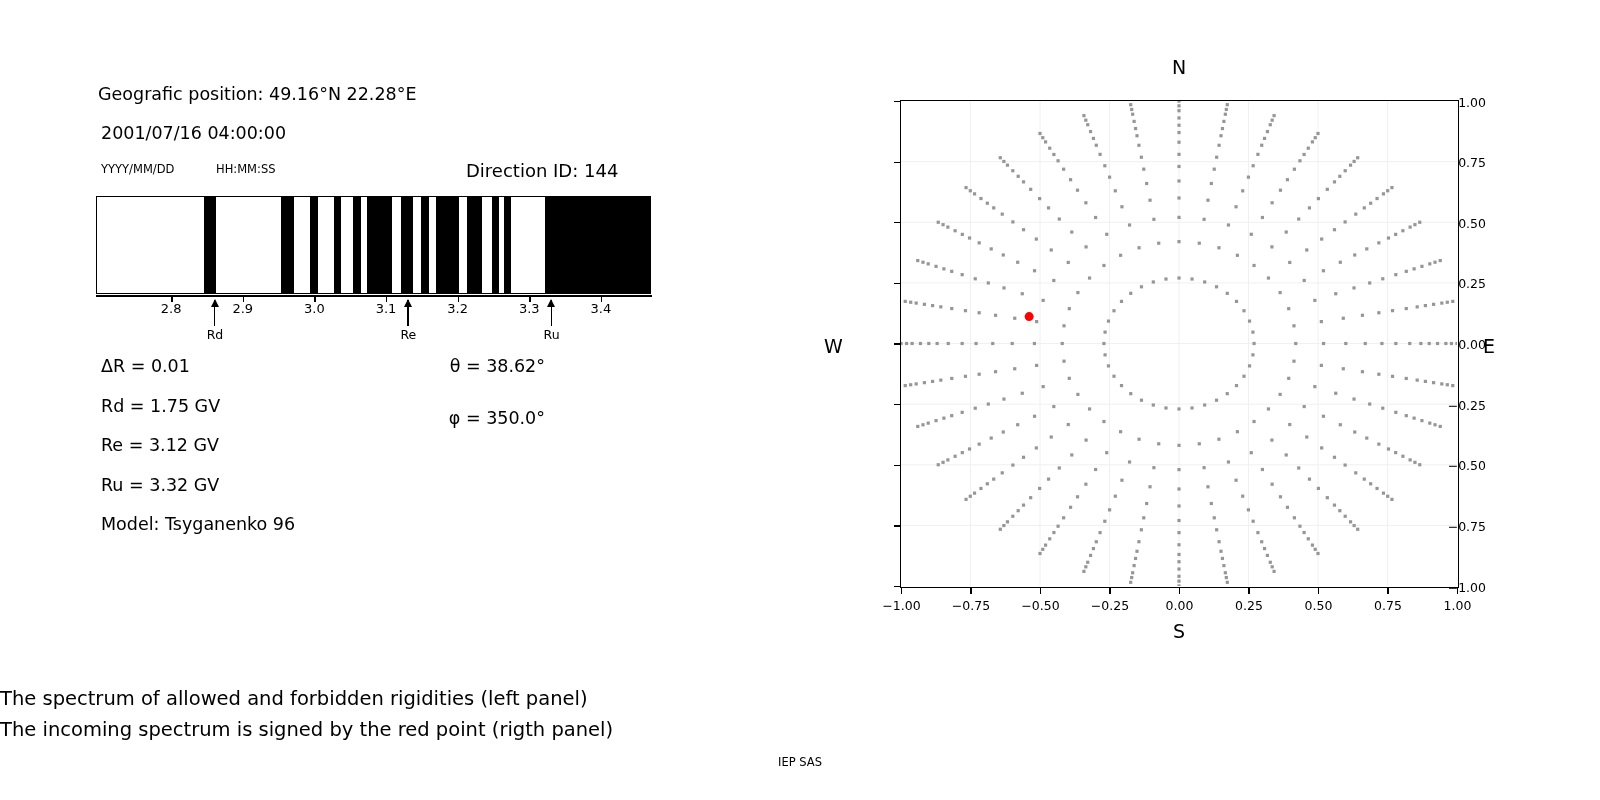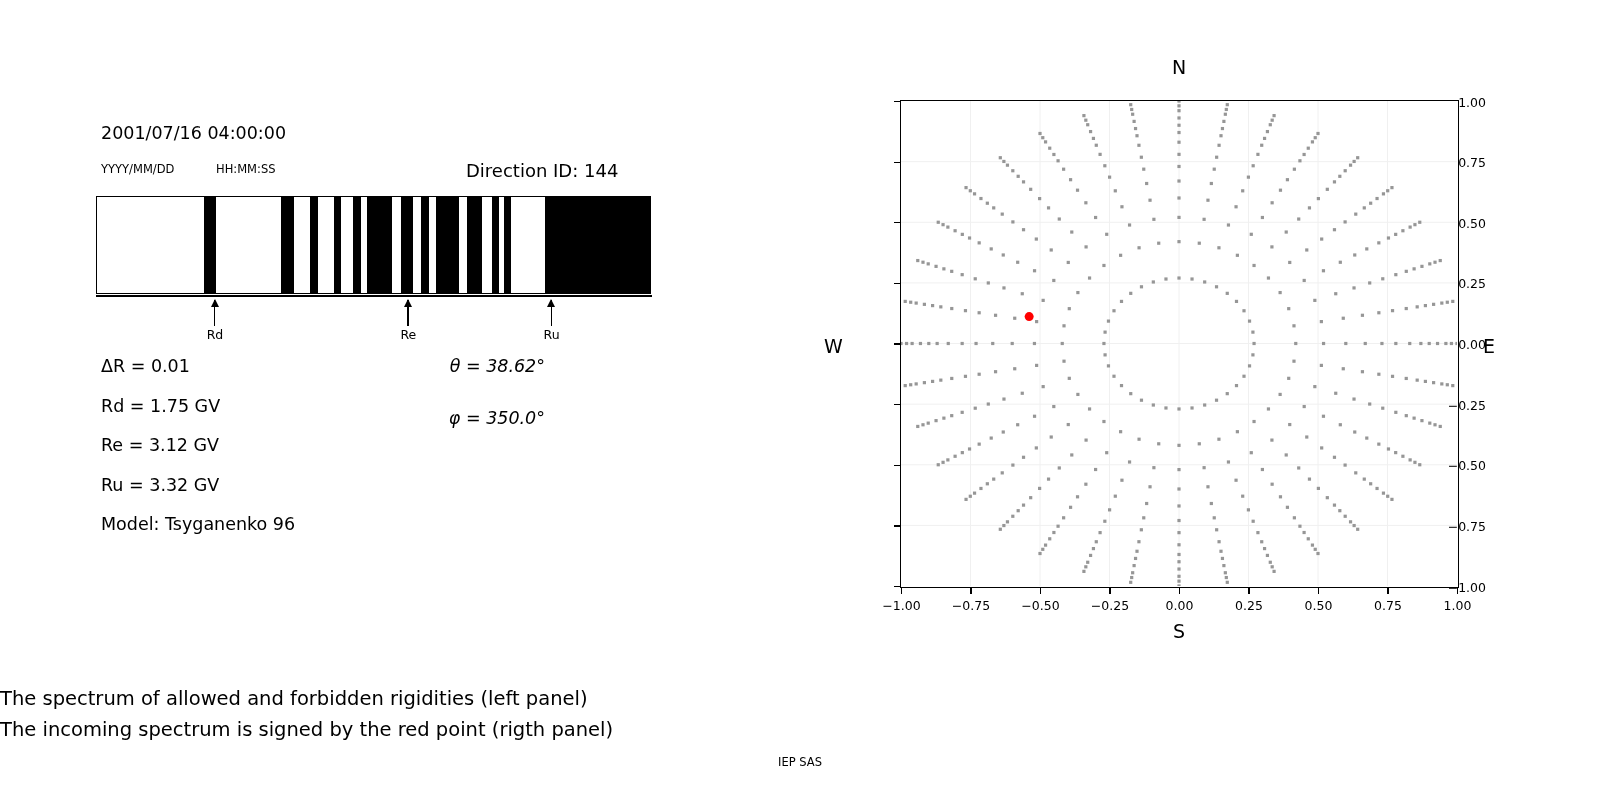--- a/index.html
+++ b/index.html
@@ -63,21 +63,21 @@
     border-bottom:8px solid #000;
   }
   .marker-arrow .mlabel {
     position:absolute; top:27px; left:1px; font-size:12.5px;
     transform:translateX(-50%); white-space:nowrap;
   }
 
   
   .stat { position:absolute; font-size:17.5px; white-space:nowrap; }
   .stat-l { left:101px; }
-  .stat-r { right:215px;font-style:italic; }
+  .stat-r { right:215px; }
 
   
   #right-panel { left:790px; top:0; width:810px; height:660px; }
   #plot-frame {
     position:absolute;
     left:110px;  
     top:100px;
     width:559px;
     height:488px;
     border:1.5px solid #000000;
@@ -113,20 +113,21 @@
   #footer {
     position:absolute; width:100%; text-align:center;
     top:755px; font-size:11.5px;
   }
 </style>
 </head>
 <body>
 
 <div class="abs" id="left-panel">
 
+  <div class="abs hdr-geo">Geografic position: 49.16°N 22.28°E</div>
 
   <div class="abs hdr-date">2001/07/16 04:00:00</div>
 
   <div class="abs hdr-fmt1">YYYY/MM/DD</div>
   <div class="abs hdr-fmt2">HH:MM:SS</div>
 
   <div class="abs hdr-dirid">Direction ID: 144</div>
 
   <div id="barcode-wrap" class="abs">
     <div id="barcode">
@@ -140,20 +141,36 @@
         <div class="bar" style="left: 323.69px; width: 7.87742px;"></div>
         <div class="bar" style="left: 338.729px; width: 23.6323px;"></div>
         <div class="bar" style="left: 369.523px; width: 15.0387px;"></div>
         <div class="bar" style="left: 394.587px; width: 7.16129px;"></div>
         <div class="bar" style="left: 406.761px; width: 7.16129px;"></div>
         <div class="bar" style="left: 447.581px; width: 107.419px;"></div>
       </div>
   </div>
 
   <div class="abs" id="axis-line"></div>
+  <div class="abs" id="axis-ticks" style="left:0;top:0;width:760px;height:360px;">
+      <div class="tick" style="left: 171.194px;"></div>
+      <div class="tlabel" style="left: 171.194px;">2.8</div>
+      <div class="tick" style="left: 242.806px;"></div>
+      <div class="tlabel" style="left: 242.806px;">2.9</div>
+      <div class="tick" style="left: 314.419px;"></div>
+      <div class="tlabel" style="left: 314.419px;">3.0</div>
+      <div class="tick" style="left: 386.032px;"></div>
+      <div class="tlabel" style="left: 386.032px;">3.1</div>
+      <div class="tick" style="left: 457.645px;"></div>
+      <div class="tlabel" style="left: 457.645px;">3.2</div>
+      <div class="tick" style="left: 529.258px;"></div>
+      <div class="tlabel" style="left: 529.258px;">3.3</div>
+      <div class="tick" style="left: 600.871px;"></div>
+      <div class="tlabel" style="left: 600.871px;">3.4</div>
+    </div>
   <div class="abs" id="axis-markers" style="left:7px;top:0;width:760px;height:360px;">
       <div class="marker-arrow" style="left: 207px; top: 300px;">
         <div class="stem"></div>
         <div class="head"></div>
         <div class="mlabel">Rd</div>
       </div>
       <div class="marker-arrow" style="left: 400.355px; top: 300px;">
         <div class="stem"></div>
         <div class="head"></div>
         <div class="mlabel">Re</div>

